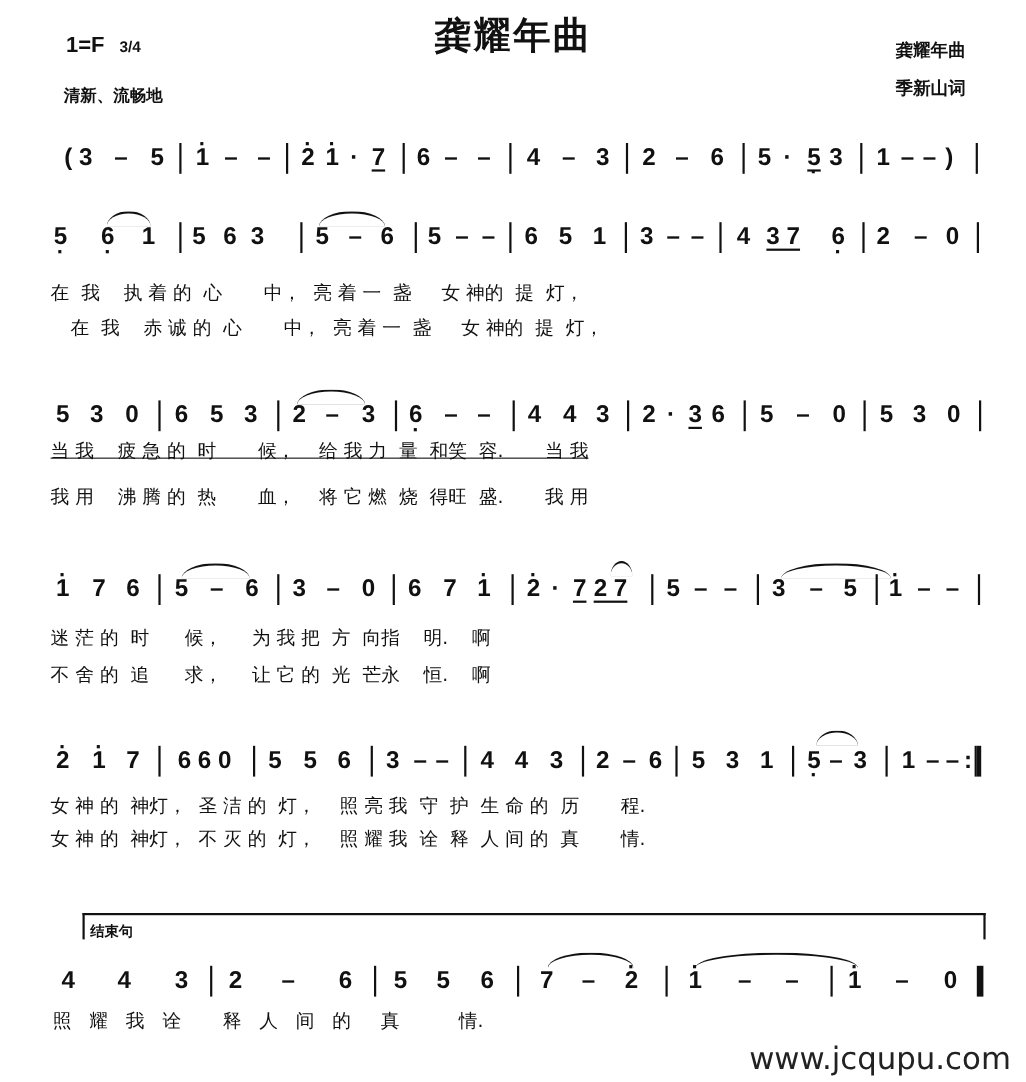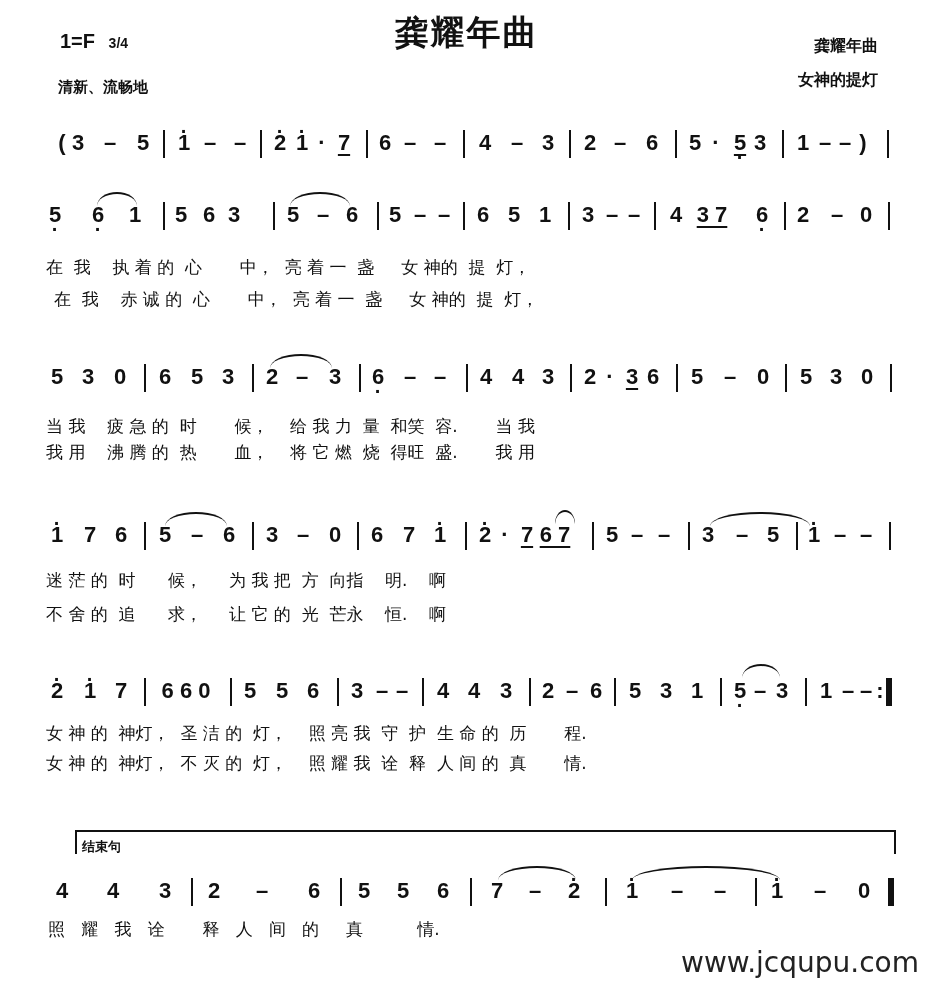--- a/index.html
+++ b/index.html
@@ -28,21 +28,21 @@
 </head>
 <body>
 
 <div class="abs title">龚耀年曲</div>
 <div class="abs key">
   <span>1=F</span>
   <span style="font-size:14px;margin-left:8px;">3/4</span>
 </div>
 <div class="abs tempo">清新、流畅地</div>
 <div class="abs credit" style="top:36px;">龚耀年曲</div>
-<div class="abs credit" style="top:70px;">女神的提灯</div>
+<div class="abs credit" style="top:70px;">季新山词</div>
 
 <div class="row" style="top:128px;">
   <span class="tok" style="left:62px;">(</span>
   <span class="tok" style="left:78px;">3</span>
   <span class="tok" style="left:110px;">–</span>
   <span class="tok" style="left:143px;">5</span>
   <div class="bar" style="left:163px;"></div>
   <span class="tok dot-above" style="left:184px;">1</span>
   <span class="tok" style="left:210px;">–</span>
   <span class="tok" style="left:240px;">–</span>
@@ -106,21 +106,21 @@
   <span class="tok" style="left:676px;">4</span>
   <span class="tok ul" style="left:712px;">3 7</span>
   <span class="tok dot-below" style="left:762px;">6</span>
   <div class="bar" style="left:784px;"></div>
   <span class="tok" style="left:803px;">2</span>
   <span class="tok" style="left:837px;">–</span>
   <span class="tok" style="left:866px;">0</span>
   <div class="bar" style="left:888px;"></div>
 </div>
 <div class="lyr" style="left:46px;top:256px;">在  我    执 着 的  心       中，  亮 着 一  盏     女 神的  提  灯，</div>
-<div class="lyr" style="left:54px;top:288px;">在  我    赤 诚 的  心       中，  亮 着 一  盏     女 神的  提  灯，</div>
+<div class="lyr" style="left:64px;top:288px;">在  我    赤 诚 的  心       中，  亮 着 一  盏     女 神的  提  灯，</div>
 
 <div class="row" style="top:362px;">
   <div class="slur" style="left:270px;width:62px;top:-8px;"></div>
   <span class="tok" style="left:57px;">5</span>
   <span class="tok" style="left:88px;">3</span>
   <span class="tok" style="left:120px;">0</span>
   <div class="bar" style="left:144px;"></div>
   <span class="tok" style="left:165px;">6</span>
   <span class="tok" style="left:197px;">5</span>
   <span class="tok" style="left:228px;">3</span>
@@ -144,21 +144,21 @@
   <div class="bar" style="left:676px;"></div>
   <span class="tok" style="left:697px;">5</span>
   <span class="tok" style="left:730px;">–</span>
   <span class="tok" style="left:763px;">0</span>
   <div class="bar" style="left:785px;"></div>
   <span class="tok" style="left:806px;">5</span>
   <span class="tok" style="left:836px;">3</span>
   <span class="tok" style="left:867px;">0</span>
   <div class="bar" style="left:890px;"></div>
 </div>
-<div class="lyr" style="left:46px;top:415px;">当 我    疲 急 的  时       候，    给 我 力  量  和笑  容.       当 我</div>
+<div class="lyr" style="left:46px;top:399px;text-decoration:underline;">当 我    疲 急 的  时       候，    给 我 力  量  和笑  容.       当 我</div>
 <div class="lyr" style="left:46px;top:441px;">我 用    沸 腾 的  热       血，    将 它 燃  烧  得旺  盛.       我 用</div>
 
 <div class="row" style="top:520px;">
   <div class="slur" style="left:165px;width:62px;top:-8px;"></div>
   <div class="slur" style="left:555px;width:20px;top:-10px;"></div>
   <div class="slur" style="left:710px;width:100px;top:-8px;"></div>
   <span class="tok dot-above" style="left:57px;">1</span>
   <span class="tok" style="left:90px;">7</span>
   <span class="tok" style="left:121px;">6</span>
   <div class="bar" style="left:144px;"></div>
@@ -170,21 +170,21 @@
   <span class="tok" style="left:303px;">–</span>
   <span class="tok" style="left:335px;">0</span>
   <div class="bar" style="left:357px;"></div>
   <span class="tok" style="left:377px;">6</span>
   <span class="tok" style="left:409px;">7</span>
   <span class="tok dot-above" style="left:440px;">1</span>
   <div class="bar" style="left:465px;"></div>
   <span class="tok dot-above" style="left:485px;">2</span>
   <span class="tok" style="left:505px;">·</span>
   <span class="tok ul" style="left:527px;">7</span>
-  <span class="tok ul" style="left:555px;">6 7</span>
+  <span class="tok ul" style="left:555px;">2 7</span>
   <div class="bar" style="left:592px;"></div>
   <span class="tok" style="left:612px;">5</span>
   <span class="tok" style="left:637px;">–</span>
   <span class="tok" style="left:664px;">–</span>
   <div class="bar" style="left:688px;"></div>
   <span class="tok" style="left:708px;">3</span>
   <span class="tok" style="left:742px;">–</span>
   <span class="tok" style="left:773px;">5</span>
   <div class="bar" style="left:796px;"></div>
   <span class="tok dot-above" style="left:814px;">1</span>

